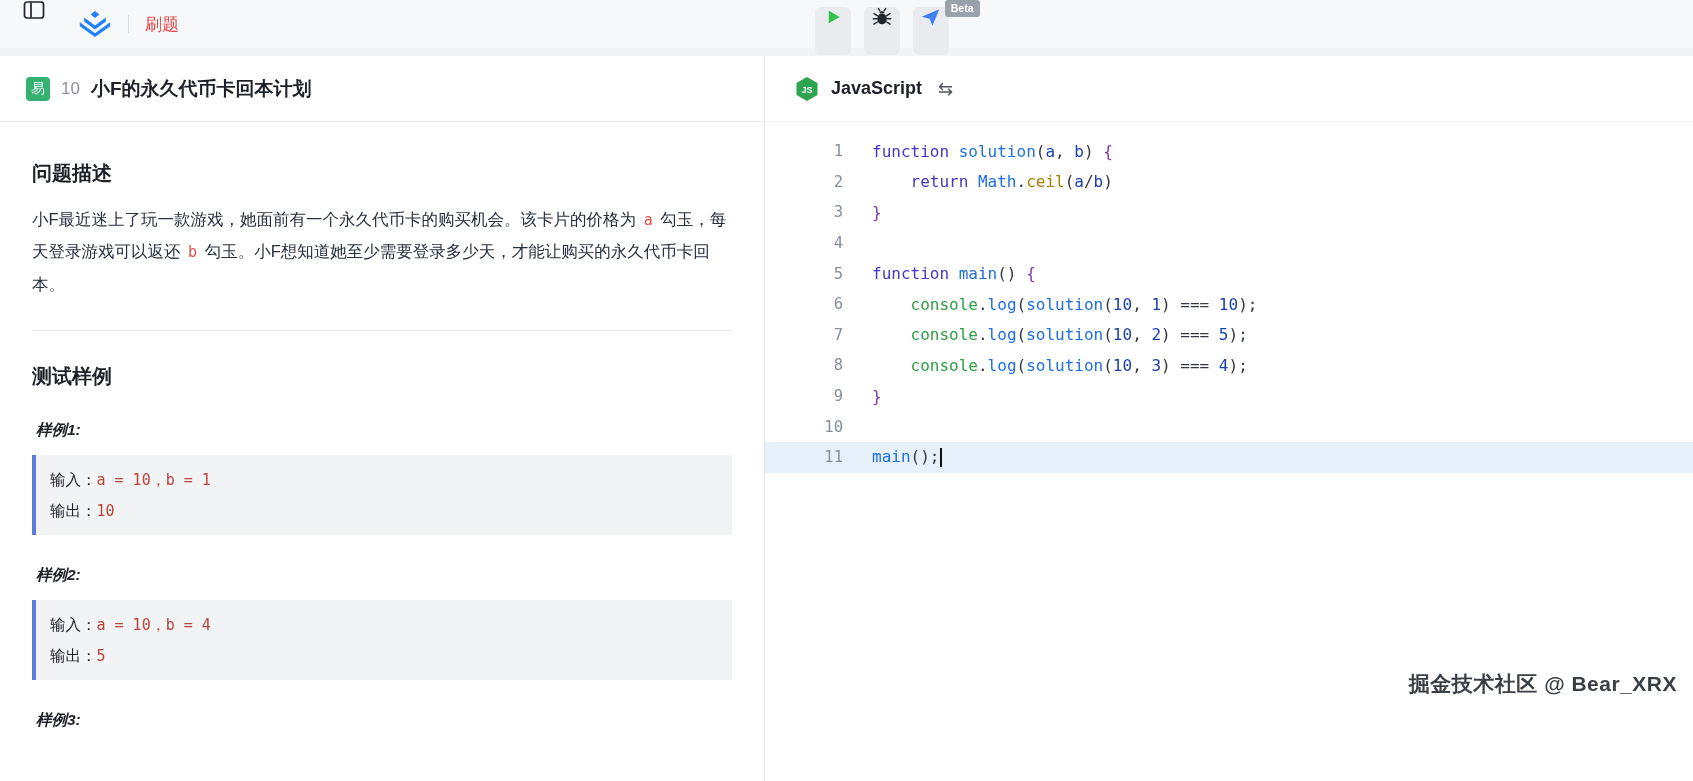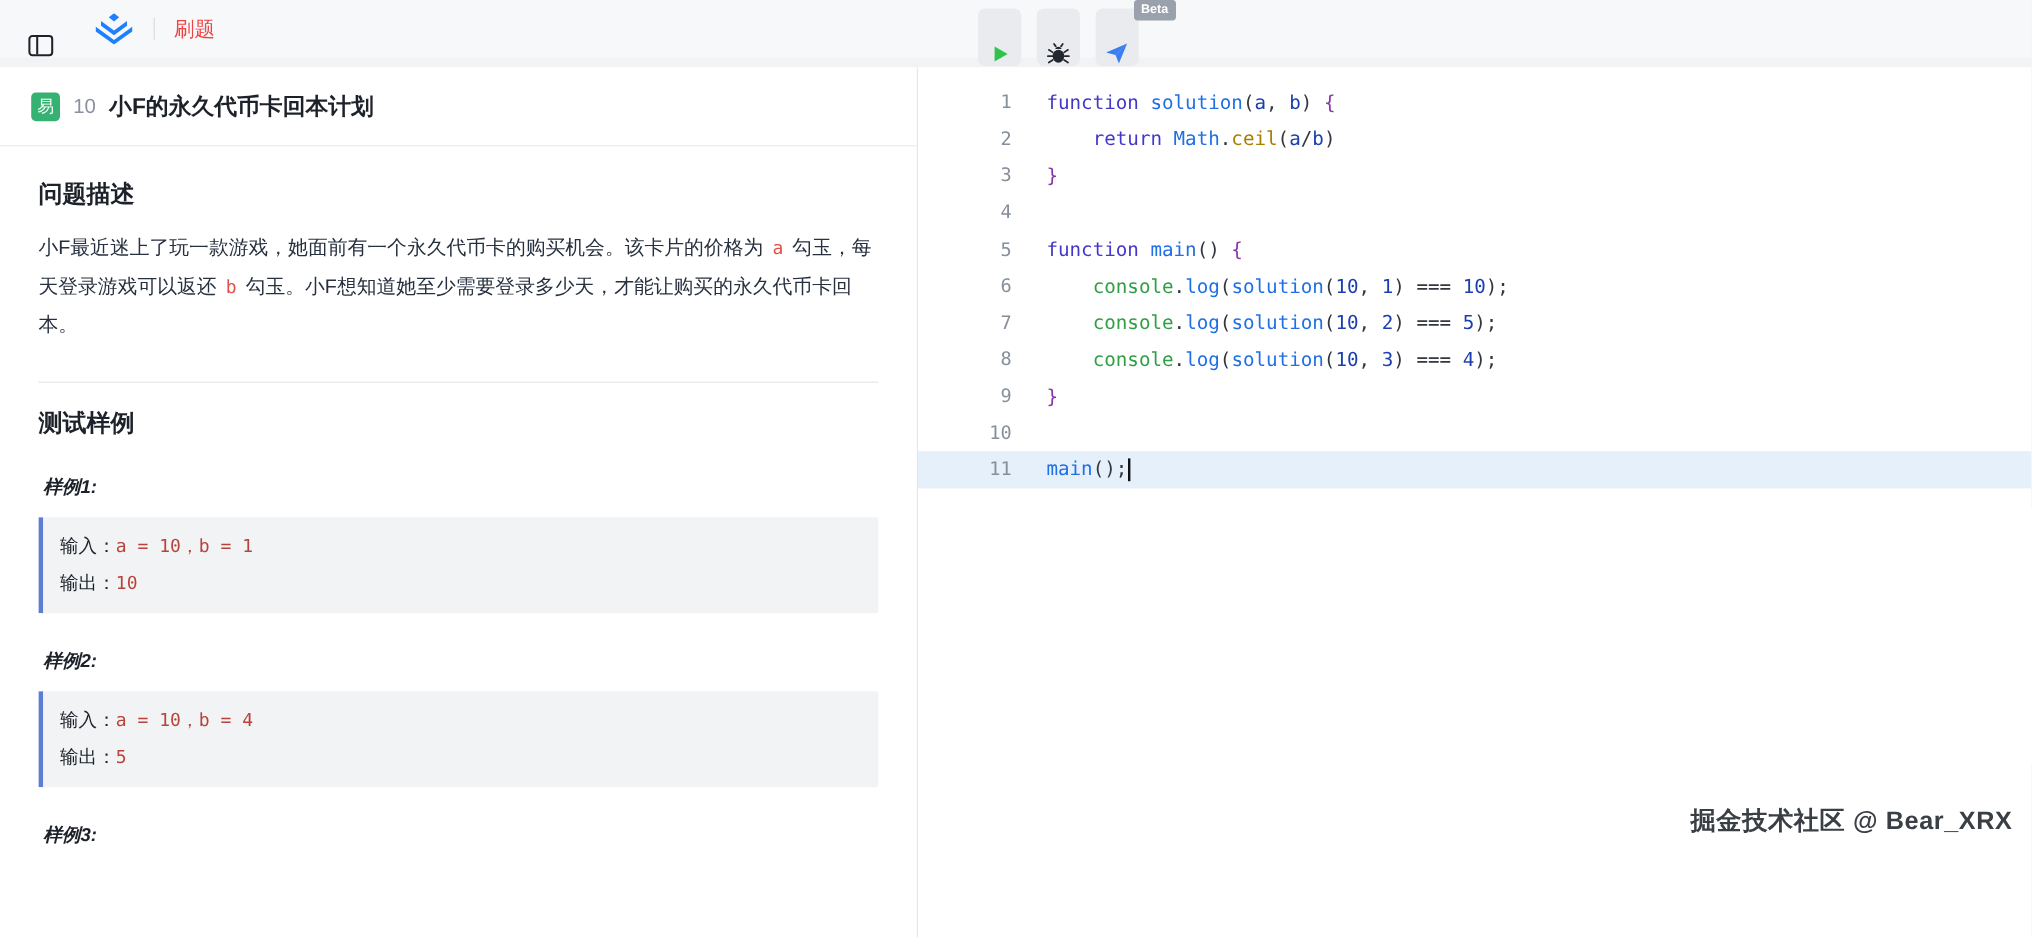--- a/index.html
+++ b/index.html
@@ -3,21 +3,21 @@
 <meta charset="utf-8">
 <style>
   *{margin:0;padding:0;box-sizing:border-box}
   html,body{width:1693px;height:781px;overflow:hidden;background:#f2f3f5;
     font-family:"Liberation Sans","DejaVu Sans",sans-serif;color:#1d2129}
   body{position:relative}
 
   
   .topbar{height:48px;background:#f7f8fa;display:flex;align-items:center;padding:0 16px;position:relative}
   .icon-btn{width:36px;height:48px;border:none;background:transparent;border-radius:6px;
-    display:flex;align-items:flex-end;justify-content:center;cursor:pointer}
+    display:flex;align-items:flex-start;justify-content:center;cursor:pointer}
   .tool-btn{background:#e9ebef;position:relative}
   .topbar .logo{margin-left:26px;display:flex;align-items:center}
   .topbar .vdiv{width:1px;height:18px;background:#d8dce3;margin:0 16px}
   .brand{font-size:17px;font-weight:400;color:#ef4444}
   .topbar-actions{position:absolute;left:calc(50% + 35px);top:7px;transform:translateX(-50%);
     display:flex;gap:13px}
   .beta-badge{position:absolute;top:-7px;right:-31px;background:#99a1ad;color:#fff;
     font-size:10.5px;font-weight:700;padding:2px 6px;border-radius:3px;line-height:1.2}
 
   
@@ -26,21 +26,21 @@
   .right-panel{flex:1;background:#fff;overflow:hidden;position:relative}
 
   
   .problem-header{height:66px;display:flex;align-items:center;gap:11px;padding:0 26px;border-bottom:1px solid #e8eaed}
   .diff-badge{width:24px;height:24px;background:var(--green,#35b272);color:#fff;border-radius:4px;
     font-size:14px;display:flex;align-items:center;justify-content:center;flex:none}
   .problem-id{color:#8a919f;font-size:17px}
   .problem-title{font-size:19px;font-weight:700;color:#1d2129}
 
   .problem-body{padding:6px 32px 0}
-  .section-heading{font-size:20px;font-weight:700;margin:20px 0 16px;color:#1d2129}
+  .section-heading{font-size:20px;font-weight:700;margin:32px 0 16px;color:#1d2129}
   .problem-desc{font-size:16.5px;line-height:1.95;color:#27303f}
   .inline-code{font-family:"DejaVu Sans Mono","Liberation Mono",monospace;color:#e2504a;font-size:15px;padding:0 3px}
   .sep{border:none;border-top:1px solid #e5e6eb;margin:30px 0 0}
   .sample-label{font-style:italic;font-weight:700;font-size:15.5px;margin:30px 4px 14px;color:#1d2129}
   .sample-block{background:#f2f3f5;border-left:4px solid #5b7dd6;padding:9px 14px;font-size:15.5px;
     line-height:2;color:#1d2129;border-radius:0 2px 2px 0}
   .sample-code{font-family:"DejaVu Sans Mono","Liberation Mono",monospace;color:#b8433a;font-size:15px}
 
   
   .editor-header{height:66px;display:flex;align-items:center;gap:12px;padding:0 30px;border-bottom:1px solid #eceef1}
@@ -142,20 +142,28 @@
           <div class="sample-block">
             <div><span>输入：</span><code class="sample-code">a = 10，b = 4</code></div>
             <div><span>输出：</span><code class="sample-code">5</code></div>
           </div>
           <div class="sample-label">样例3:</div>
         </div>
     </div>
   </aside>
 
   <main class="right-panel">
+    <div class="editor-header">
+      <svg width="24" height="26" viewBox="0 0 24 26">
+        <polygon points="12,1 22.5,7 22.5,19 12,25 1.5,19 1.5,7" fill="#2da44e"></polygon>
+        <text x="12" y="16.6" text-anchor="middle" font-size="9" font-weight="bold" fill="#ffffff" font-family="Liberation Sans, sans-serif">JS</text>
+      </svg>
+      <span class="lang-label">JavaScript</span>
+      <button class="swap-btn">⇆</button>
+    </div>
     <div class="code-editor">
         <div class="code-line"><span class="ln">1</span><span class="lc"><span class="tk-kw">function</span><span class="tk-pl"> </span><span class="tk-fn">solution</span><span class="tk-pu">(</span><span class="tk-nm">a</span><span class="tk-pu">, </span><span class="tk-nm">b</span><span class="tk-pu">)</span><span class="tk-pl"> </span><span class="tk-br">{</span></span></div>
         <div class="code-line"><span class="ln">2</span><span class="lc"><span class="tk-pl">    </span><span class="tk-kw">return</span><span class="tk-pl"> </span><span class="tk-fn">Math</span><span class="tk-pu">.</span><span class="tk-pr">ceil</span><span class="tk-pu">(</span><span class="tk-nm">a</span><span class="tk-pu">/</span><span class="tk-nm">b</span><span class="tk-pu">)</span></span></div>
         <div class="code-line"><span class="ln">3</span><span class="lc"><span class="tk-br">}</span></span></div>
         <div class="code-line"><span class="ln">4</span><span class="lc"></span></div>
         <div class="code-line"><span class="ln">5</span><span class="lc"><span class="tk-kw">function</span><span class="tk-pl"> </span><span class="tk-fn">main</span><span class="tk-pu">()</span><span class="tk-pl"> </span><span class="tk-br">{</span></span></div>
         <div class="code-line"><span class="ln">6</span><span class="lc"><span class="tk-pl">    </span><span class="tk-cs">console</span><span class="tk-pu">.</span><span class="tk-fn">log</span><span class="tk-pu">(</span><span class="tk-fn">solution</span><span class="tk-pu">(</span><span class="tk-nm">10</span><span class="tk-pu">, </span><span class="tk-nm">1</span><span class="tk-pu">)</span><span class="tk-pl"> </span><span class="tk-pu">===</span><span class="tk-pl"> </span><span class="tk-nm">10</span><span class="tk-pu">);</span></span></div>
         <div class="code-line"><span class="ln">7</span><span class="lc"><span class="tk-pl">    </span><span class="tk-cs">console</span><span class="tk-pu">.</span><span class="tk-fn">log</span><span class="tk-pu">(</span><span class="tk-fn">solution</span><span class="tk-pu">(</span><span class="tk-nm">10</span><span class="tk-pu">, </span><span class="tk-nm">2</span><span class="tk-pu">)</span><span class="tk-pl"> </span><span class="tk-pu">===</span><span class="tk-pl"> </span><span class="tk-nm">5</span><span class="tk-pu">);</span></span></div>
         <div class="code-line"><span class="ln">8</span><span class="lc"><span class="tk-pl">    </span><span class="tk-cs">console</span><span class="tk-pu">.</span><span class="tk-fn">log</span><span class="tk-pu">(</span><span class="tk-fn">solution</span><span class="tk-pu">(</span><span class="tk-nm">10</span><span class="tk-pu">, </span><span class="tk-nm">3</span><span class="tk-pu">)</span><span class="tk-pl"> </span><span class="tk-pu">===</span><span class="tk-pl"> </span><span class="tk-nm">4</span><span class="tk-pu">);</span></span></div>
         <div class="code-line"><span class="ln">9</span><span class="lc"><span class="tk-br">}</span></span></div>

